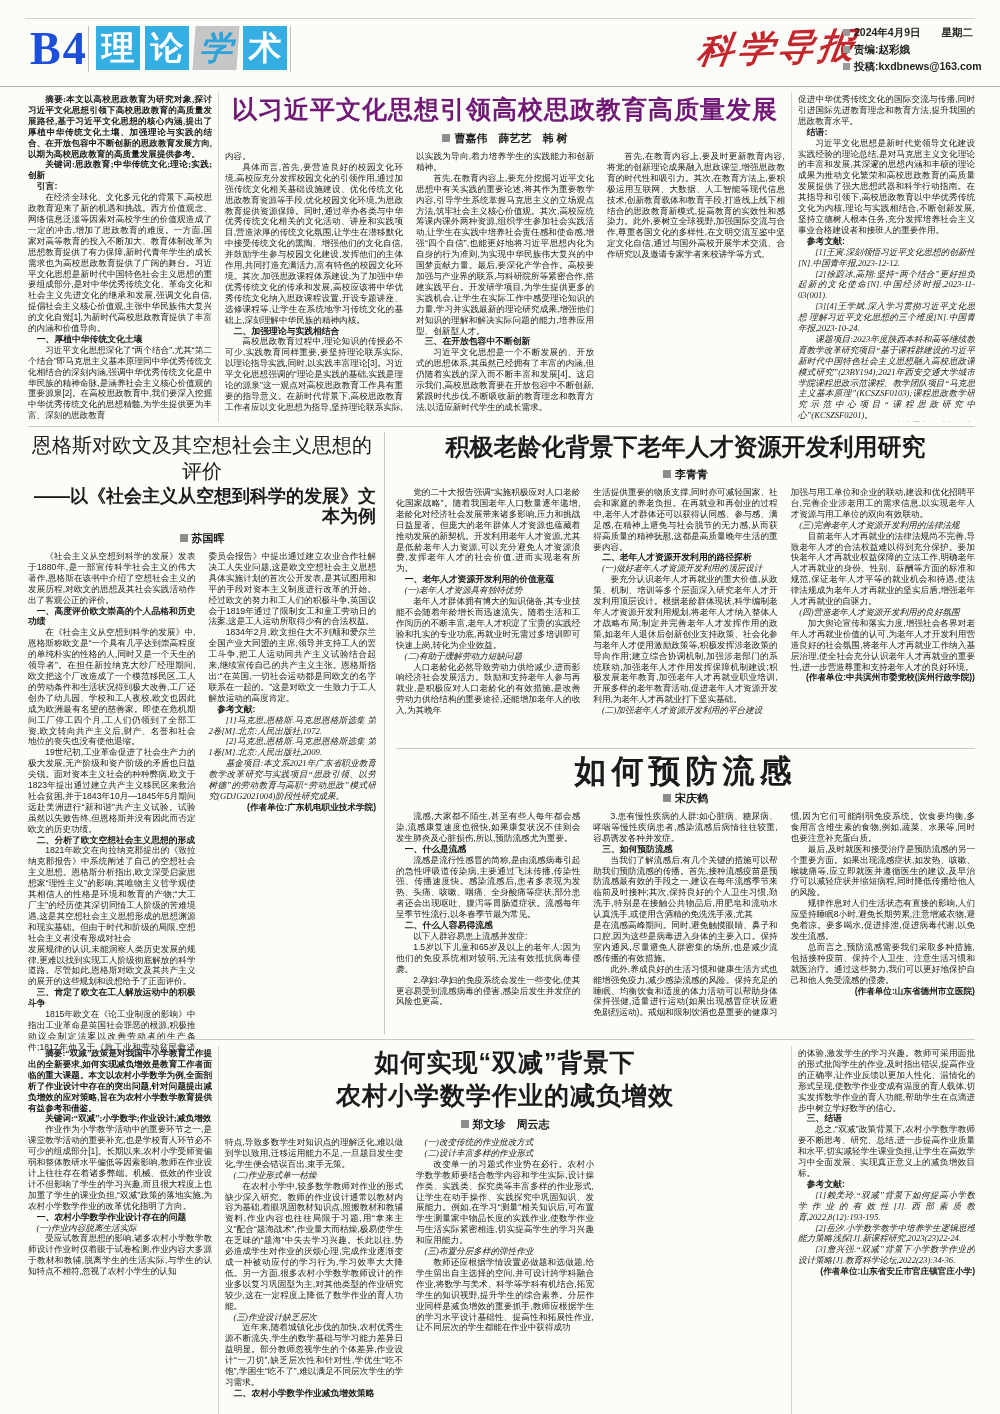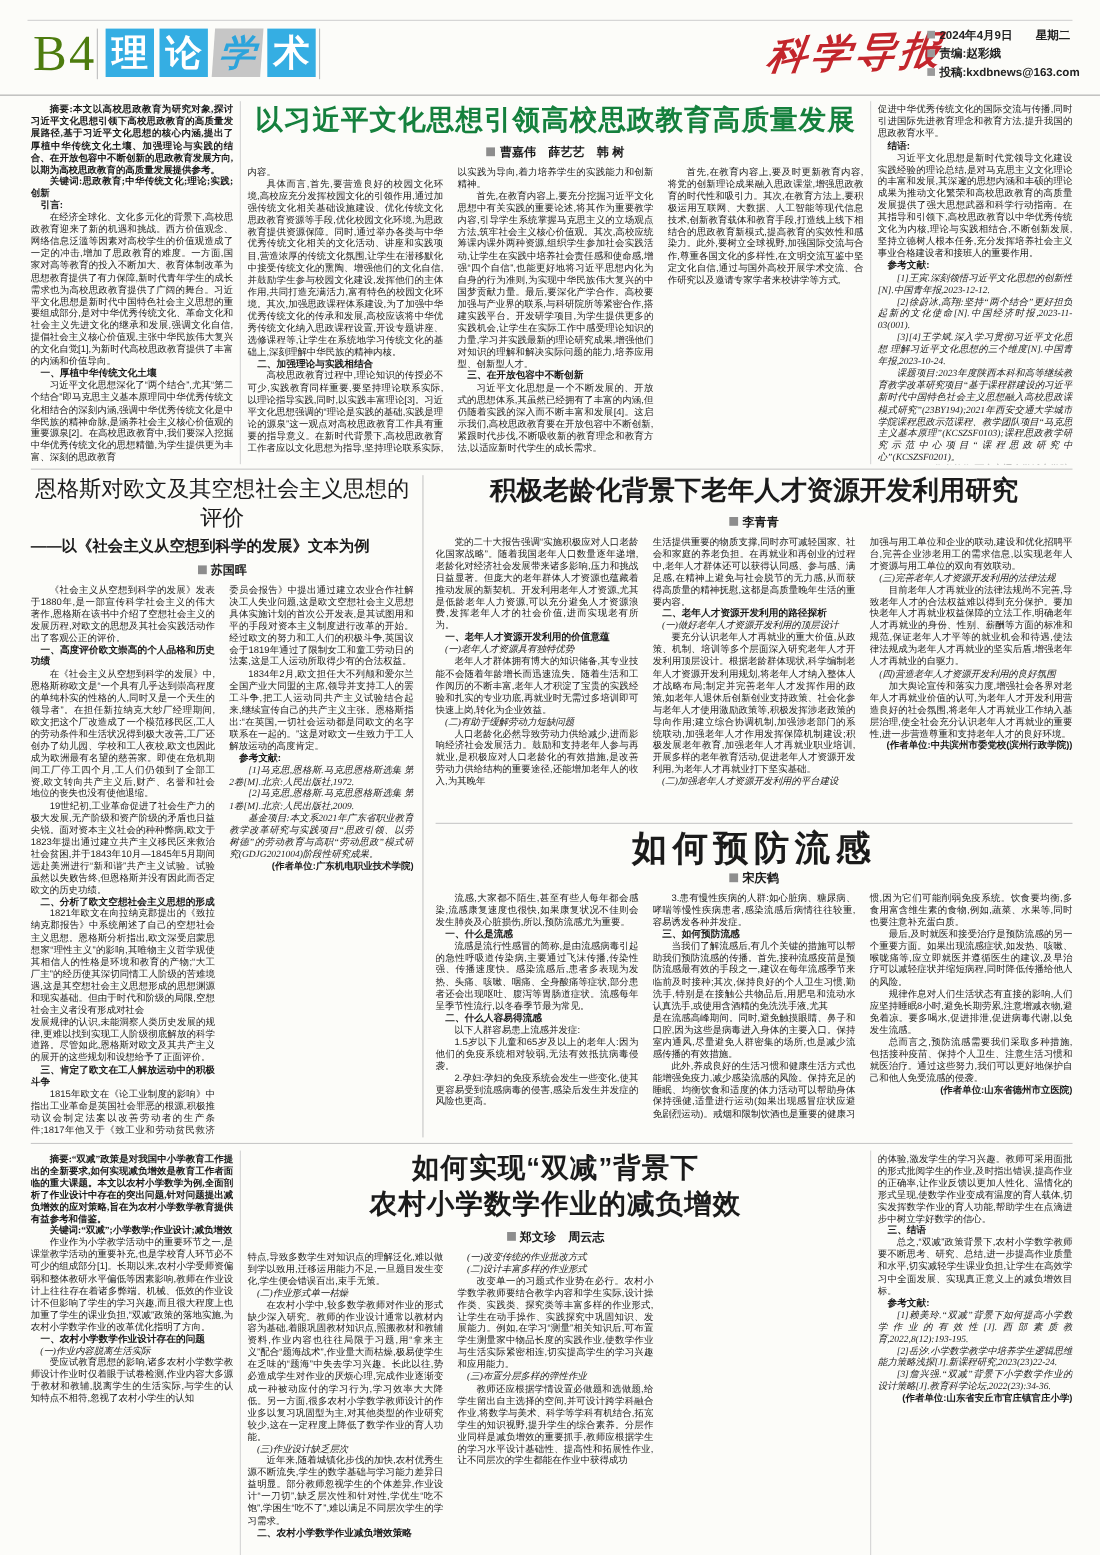--- a/index.html
+++ b/index.html
@@ -3,21 +3,21 @@
 <meta charset="utf-8">
 <style>
   html,body{margin:0;padding:0;background:#ffffff;}
   .page{position:relative;width:1000px;height:1414px;background:#fcfcf9;color:#1b1b1b;
         font-family:"Liberation Sans","DejaVu Sans",sans-serif;overflow:hidden;}
   .hline{position:absolute;height:1px;background:#c8c8c8;}
   .vline{position:absolute;width:1px;background:#d4d4d4;}
 
   
   .edition{position:absolute;left:30px;top:22px;font-family:"Liberation Serif","DejaVu Serif",serif;
-           font-weight:400;font-size:46px;letter-spacing:2px;color:#4d7c0f;}
+           font-weight:700;font-size:46px;letter-spacing:2px;color:#1d4ed8;}
   .logo{position:absolute;left:96px;top:26px;display:flex;gap:5px;}
   .lb{width:44px;height:44px;display:flex;align-items:center;justify-content:center;
       font-size:33px;font-weight:700;color:#fff;background:#35aee3;}
   .lb.gray{background:#c6c6c6;color:#2ba4dc;font-style:italic;transform:skewX(-4deg);}
   .mast{position:absolute;left:698px;top:24px;color:#c3262c;font-family:"Liberation Serif","DejaVu Serif",serif;
         font-weight:900;font-style:italic;font-size:36px;letter-spacing:4px;transform:skewX(-10deg) rotate(-2deg);}
   .pubinfo{position:absolute;left:843px;top:24px;font-size:10.5px;font-weight:700;line-height:17px;color:#222;}
   .pubinfo .row{white-space:nowrap;}
   .sq{display:inline-block;width:7px;height:7px;background:#9a9a9a;margin-right:4px;}
 
@@ -30,23 +30,23 @@
   .ncol p,.flow p{margin:0;text-indent:2em;}
   p.cont{text-indent:0;}
   p.h{font-weight:700;text-indent:1em;font-size:8.8px;}
   p.abs,p.kw{font-weight:700;font-family:"Liberation Serif","DejaVu Serif",serif;}
   p.hk{font-weight:400;font-style:italic;text-indent:1em;
        font-family:"Liberation Serif","DejaVu Serif",serif;}
   p.ref,p.proj{font-style:italic;font-family:"Liberation Serif","DejaVu Serif",serif;}
   p.au{font-weight:700;text-indent:0;text-align:right;}
 
   
-  .t1{font-size:25px;font-weight:900;text-align:center;letter-spacing:1px;line-height:34px;color:#15803d;}
+  .t1{font-size:25px;font-weight:900;text-align:center;letter-spacing:1px;line-height:34px;color:#701a75;}
   .t2{font-size:20px;font-weight:400;text-align:center;line-height:26px;}
-  .t2sub{font-size:14px;font-weight:700;text-align:left;line-height:20px;margin-top:2px;}
+  .t2sub{font-size:18px;font-weight:700;text-align:right;line-height:20px;margin-top:2px;}
   .t3{font-size:24px;font-weight:900;text-align:center;line-height:30px;}
   .t4{font-size:32px;font-weight:900;text-align:center;letter-spacing:5px;line-height:30px;}
   .t5{font-size:25px;font-weight:900;text-align:center;line-height:33px;letter-spacing:1px;}
   .byline{text-align:center;font-size:11px;font-weight:700;margin-top:5px;margin-bottom:5px;}
   .byline .sq{width:8px;height:8px;background:#8d8d8d;}
 
   
   .zone{position:absolute;}
   .abspos{position:absolute;}
 </style>

